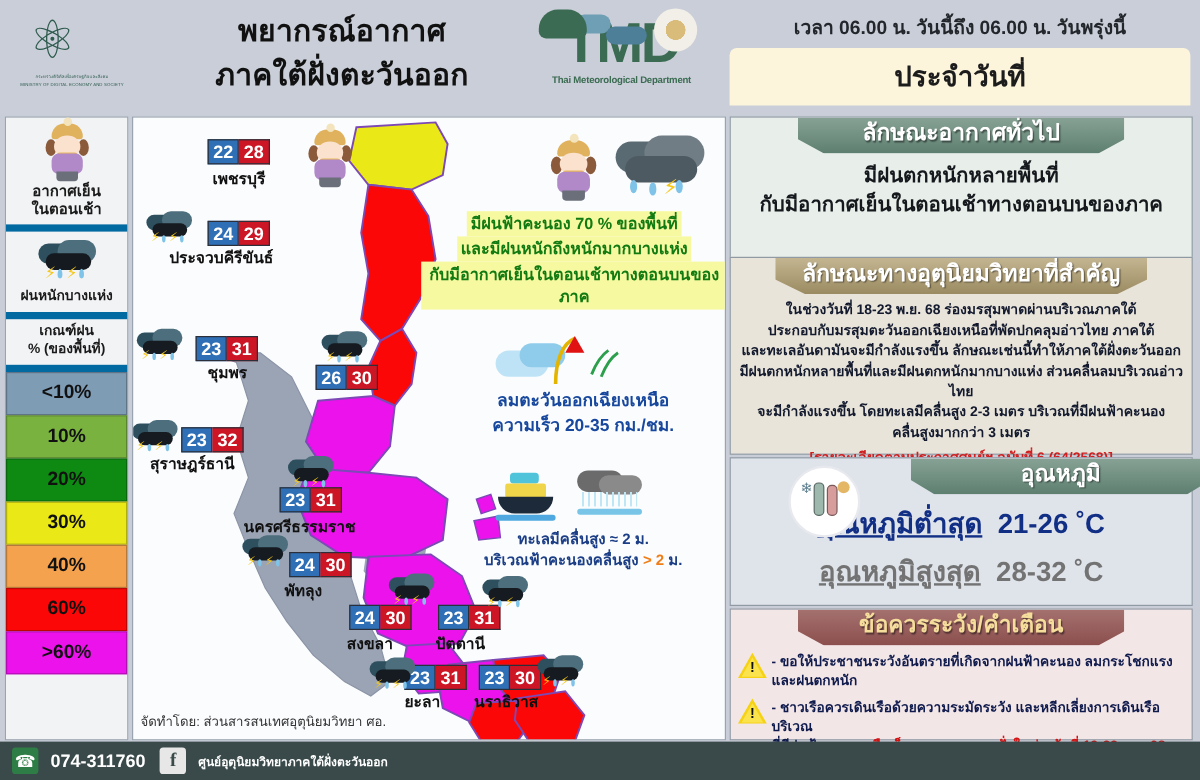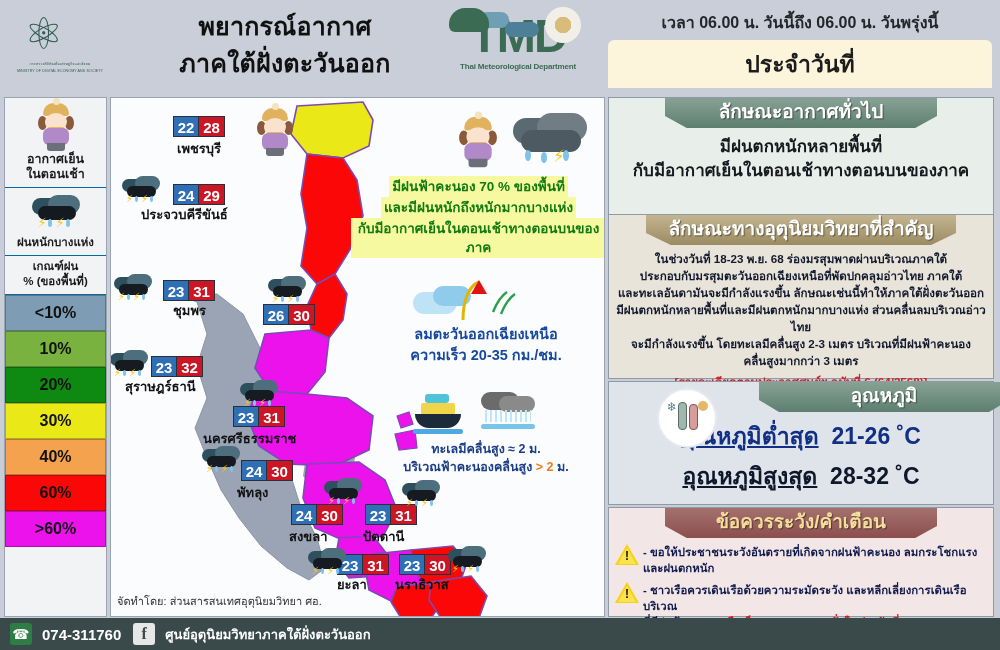--- a/index.html
+++ b/index.html
@@ -23,21 +23,21 @@
   #logo-tmd .tree{position:absolute;left:6px;top:0px;width:40px;height:24px;border-radius:16px 16px 6px 6px;background:#3b6b52;}
   #logo-tmd .cap{font-size:8px;font-weight:bold;color:#3b6b52;text-align:center;margin-top:-6px;letter-spacing:-.2px;}
 
   #time-line{position:absolute;left:610px;top:10px;width:380px;text-align:center;color:#23272c;font-size:16px;font-weight:bold;}
   #date-box{position:absolute;left:608px;top:40px;width:384px;height:48px;background:#fdf4dc;border-radius:6px 6px 0 0;display:flex;align-items:center;justify-content:center;}
   #date-box .d1{color:#1c1c1c;font-size:23px;font-weight:bold;}
   #date-box .d2{color:#e8731b;font-size:25px;font-weight:bold;margin-left:8px;}
 
   
   #legend{position:absolute;left:4px;top:97px;width:103px;height:520px;background:#f2f3f5;border:1px solid #9aa3b0;box-sizing:border-box;}
-  .lg-cell{border-bottom:1px solid #0369a1;padding:3px 2px 5px;text-align:center;}
+  .lg-cell{border-bottom:6px solid #0369a1;padding:3px 2px 5px;text-align:center;}
   .lg-cell .cap{font-size:12.5px;font-weight:bold;color:#1a1a1a;line-height:15px;}
   .lg-cell .cap2{font-size:11.5px;font-weight:bold;color:#1a1a1a;line-height:15px;}
   .girl{width:44px;height:48px;margin:2px auto 1px;position:relative;}
   .girl .hat{position:absolute;left:9px;top:0;width:26px;height:13px;border-radius:13px 13px 3px 3px;background:#e0b25e;}
   .girl .hat:after{content:"";position:absolute;left:10px;top:-5px;width:7px;height:7px;border-radius:50%;background:#f3e4bd;}
   .girl .face{position:absolute;left:11px;top:10px;width:22px;height:18px;border-radius:50%;background:#fbe2cf;}
   .girl .hairL{position:absolute;left:4px;top:13px;width:9px;height:14px;border-radius:50%;background:#8a5a3b;}
   .girl .hairR{position:absolute;right:4px;top:13px;width:9px;height:14px;border-radius:50%;background:#8a5a3b;}
   .girl .body{position:absolute;left:9px;top:25px;width:26px;height:17px;border-radius:6px;background:#b189c9;}
   .girl .scarf{position:absolute;left:13px;top:24px;width:18px;height:6px;border-radius:3px;background:#e8b85f;}
@@ -85,38 +85,38 @@
   #p-temp{top:381px;height:124px;background:#dfe3ea;border:1px solid #8f9aa5;}
   #p-temp .banner{background:linear-gradient(#87a295,#5d7f70);width:250px;margin-left:150px;}
   #thermo{position:absolute;left:48px;top:6px;width:56px;height:56px;border-radius:50%;background:#fff;border:2px solid #e7e9ee;}
   #thermo .t1{position:absolute;left:19px;top:12px;width:7px;height:26px;border-radius:4px;background:#9fb8ae;border:1px solid #5a6b66;}
   #thermo .t2{position:absolute;left:30px;top:14px;width:7px;height:24px;border-radius:4px;background:#d79c9c;border:1px solid #7a5a5a;}
   #thermo .snow{position:absolute;left:8px;top:10px;font-size:12px;color:#5d7f8f;}
   #thermo .sunz{position:absolute;right:7px;top:11px;width:10px;height:10px;border-radius:50%;background:#e3b766;}
   #p-temp .row{text-align:center;font-weight:bold;font-size:23px;line-height:32px;margin-top:8px;}
   #p-temp .row .lbl{text-decoration:underline;}
   .tlow{color:#122f86;}
-  .thigh{color:#0f172a;}
+  .thigh{color:#737373;}
   #p-warn{top:507px;height:110px;background:#f3e6e6;border:1px solid #8f9aa5;}
   #p-warn .banner{background:linear-gradient(#a4716f,#8b4f4d);color:#f5dd9c;}
   .warn-row{display:flex;align-items:flex-start;margin:6px 8px 0 6px;}
   .warn-ico{flex:0 0 auto;width:24px;height:22px;margin-right:4px;position:relative;}
   .warn-ico .tri{width:0;height:0;border-left:12px solid transparent;border-right:12px solid transparent;border-bottom:21px solid #f6d215;}
   .warn-ico .tri2{position:absolute;left:3px;top:4px;width:0;height:0;border-left:9px solid transparent;border-right:9px solid transparent;border-bottom:16px solid #fbe34e;}
   .warn-ico .bang{position:absolute;left:0;top:5px;width:24px;text-align:center;font-size:12px;font-weight:bold;color:#111;}
   .warn-txt{color:#101b4d;font-weight:bold;font-size:11.4px;line-height:16px;}
   .warn-txt .red{color:#d41414;}
 
   
   #footer{position:absolute;left:0;top:618px;width:1000px;height:32px;background:#3a4a4a;display:flex;align-items:center;}
   #footer .f1{margin-left:62px;color:#fff;font-size:13.5px;font-weight:bold;text-decoration:underline;}
   #footer .ph{margin-left:10px;width:22px;height:22px;background:#2f7d46;border-radius:3px;color:#fff;font-size:14px;text-align:center;line-height:22px;}
   #footer .f2{margin-left:10px;color:#fff;font-size:15px;font-weight:bold;}
   #footer .fb{margin-left:12px;width:22px;height:22px;background:#e7e7e7;border-radius:3px;color:#3a4a4a;font-size:16px;font-weight:bold;text-align:center;line-height:21px;font-family:"Liberation Serif",serif;}
-  #footer .f3{margin-left:10px;color:#fff;font-size:13px;font-weight:bold;}
+  #footer .f3{margin-left:10px;color:#fff;font-size:10px;font-weight:bold;}
 </style>
 </head>
 <body>
 
 <div id="page">
 
   <div id="header">
 
     <div id="logo-ministry">
       <div class="mark">

